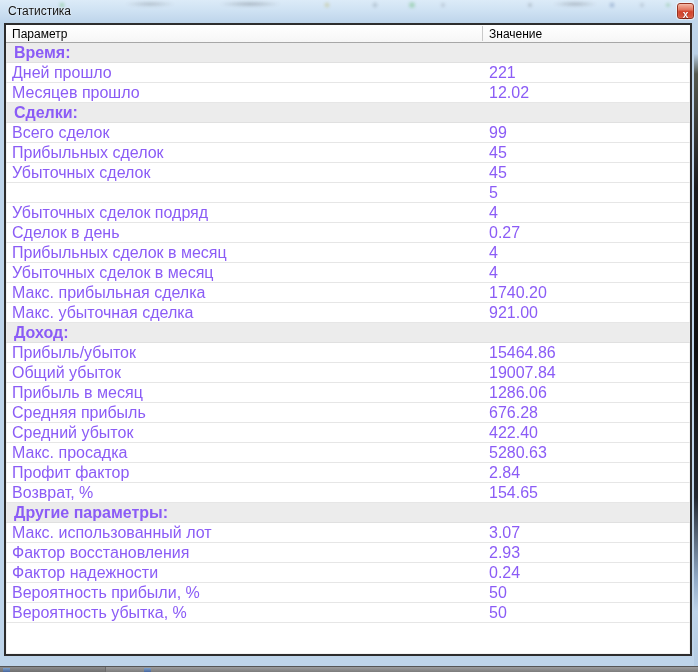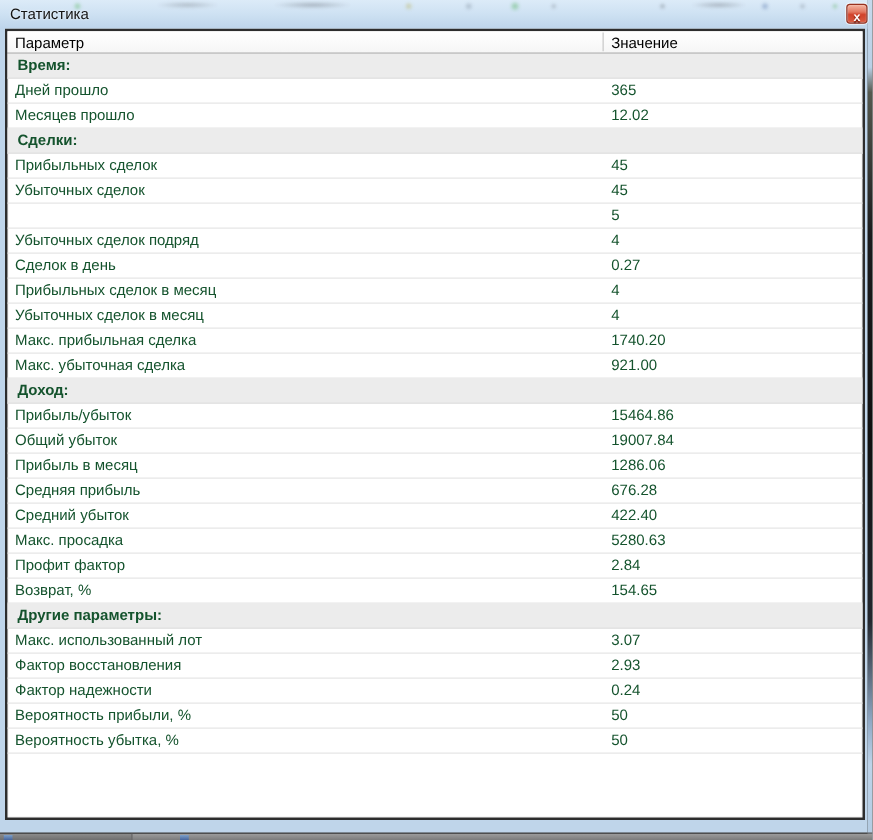--- a/index.html
+++ b/index.html
@@ -71,21 +71,21 @@
     position:relative;height:17px;background:linear-gradient(#ffffff,#f6f6f6);
     border-bottom:1px solid #a7a7a7;
     text-decoration:underline;
   }
   .hcell{position:absolute;top:2px;font-size:12px;color:#000;white-space:nowrap;}
   .h1{left:6px;}
   .h2{left:483px;}
   .hsep{position:absolute;left:476px;top:1px;width:1px;height:15px;background:#c9c9c9;}
   .tbody{position:relative;}
   .trow{
-    position:relative;height:19px;line-height:19px;font-size:12px;color:#14532d;
+    position:relative;height:19px;line-height:19px;font-size:16px;color:#8b5cf6;
     border-bottom:1px solid #e6e6e6;white-space:nowrap;
   }
   .trow .c-label{position:absolute;left:6px;}
   .trow .c-value{position:absolute;left:483px;}
   .trow.section{background:#ececec;border-bottom:1px solid #e0e0e0;}
   .trow.section .c-label{left:8px;font-weight:bold;}
   .watermark{
     position:absolute;left:196px;top:278px;z-index:5;pointer-events:none;
     font-size:39px;letter-spacing:1px;line-height:44px;
     color:rgba(198,198,198,.85);
@@ -116,28 +116,32 @@
       <div class="hcell h1">Параметр</div>
       <div class="hsep"></div>
       <div class="hcell h2">Значение</div>
     </div>
     <div class="tbody">
         <div class="trow section">
           <span class="c-label">Время:</span>
         </div>
         <div class="trow">
           <span class="c-label">Дней прошло</span>
-          <span class="c-value">365</span>
+          <span class="c-value">221</span>
         </div>
         <div class="trow">
           <span class="c-label">Месяцев прошло</span>
           <span class="c-value">12.02</span>
         </div>
         <div class="trow section">
           <span class="c-label">Сделки:</span>
+        </div>
+        <div class="trow">
+          <span class="c-label">Всего сделок</span>
+          <span class="c-value">99</span>
         </div>
         <div class="trow">
           <span class="c-label">Прибыльных сделок</span>
           <span class="c-value">45</span>
         </div>
         <div class="trow">
           <span class="c-label">Убыточных сделок</span>
           <span class="c-value">45</span>
         </div>
         <div class="trow">

